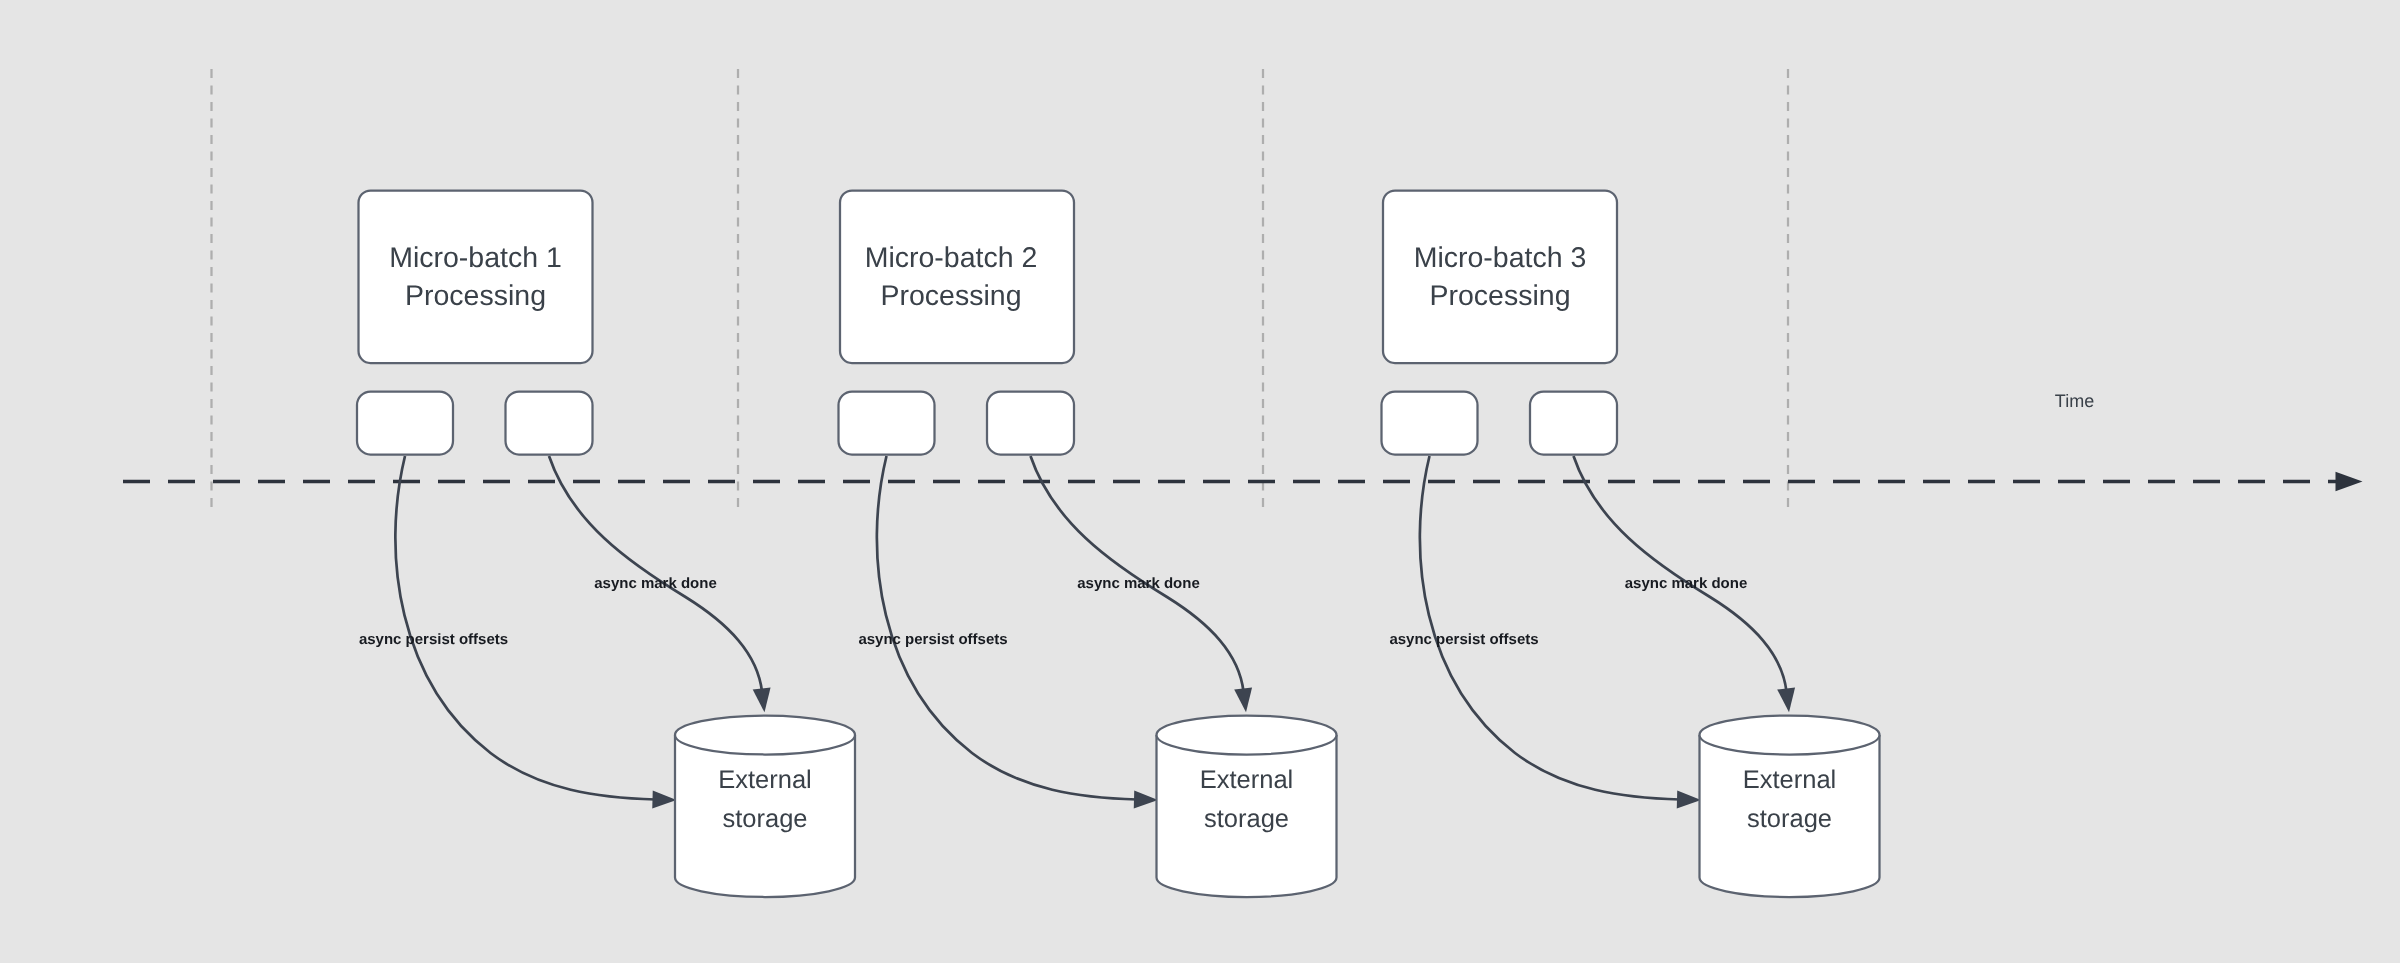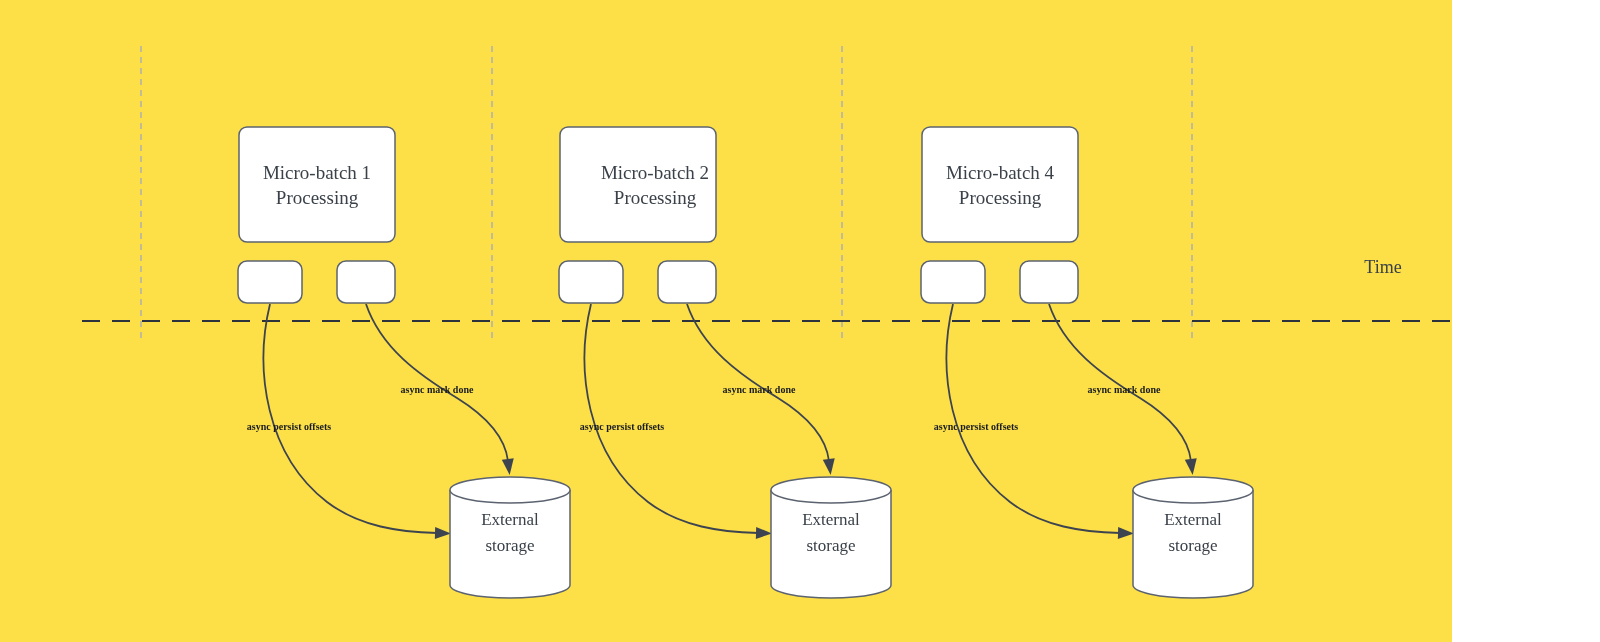--- a/index.html
+++ b/index.html
@@ -1,33 +1,33 @@
 <!DOCTYPE html>
 <html><head>
 <meta charset="utf-8">
 <style>
   html,body{margin:0;padding:0;background:#ffffff;}
   .stage{
-    position:relative;width:1452px;height:642px;background:#fde047;
-    font-family:Liberation Serif, serif;overflow:hidden;
+    position:relative;width:1600px;height:642px;background:#e5e5e5;
+    font-family:Liberation Sans, sans-serif;overflow:hidden;
   }
   .stage svg{position:absolute;left:0;top:0;}
   .txt{position:absolute;text-align:center;color:#3a4149;}
   .box-title{
     width:156px;height:115px;display:flex;flex-direction:column;
     align-items:center;justify-content:center;padding-bottom:6px;
     font-size:19px;line-height:25px;color:#3a4149;
   }
   .conn-label{
     width:220px;font-size:10px;font-weight:bold;line-height:19px;color:#181b21;
   }
   .storage-label{
     width:120px;font-size:17px;line-height:26px;color:#3a4149;
   }
-  .time-label{width:120px;font-size:18px;line-height:24px;color:#3a4149;}
+  .time-label{width:120px;font-size:12px;line-height:24px;color:#3a4149;}
 </style>
 </head>
 <body>
 
 <div class="stage">
 
   <svg width="1600" height="642" viewBox="0 0 1600 642">
     <defs>
       <marker id="arrowSmall" markerUnits="userSpaceOnUse" markerWidth="18" markerHeight="14" viewBox="0 0 18 14" refX="3" refY="7" orient="auto">
         <path d="M1,1 L17,7 L1,13 Z" fill="#3d4450"></path>
@@ -79,33 +79,33 @@
     <div>Micro-batch 1</div>
     <div>Processing</div>
   </div>
   <div class="txt conn-label" style="left:179px;top:417px;">async persist offsets</div>
   <div class="txt conn-label" style="left:327px;top:380px;">async mark done</div>
   <div class="txt storage-label" style="left:450px;top:507px;">
     <div>External</div>
     <div>storage</div>
   </div>
 
-  <div class="txt box-title" style="left:577px;top:127px;">
+  <div class="txt box-title" style="left:556px;top:127px;">
     <div>Micro-batch 2</div>
     <div>Processing</div>
   </div>
   <div class="txt conn-label" style="left:512px;top:417px;">async persist offsets</div>
   <div class="txt conn-label" style="left:649px;top:380px;">async mark done</div>
   <div class="txt storage-label" style="left:771px;top:507px;">
     <div>External</div>
     <div>storage</div>
   </div>
 
   <div class="txt box-title" style="left:922px;top:127px;">
-    <div>Micro-batch 4</div>
+    <div>Micro-batch 3</div>
     <div>Processing</div>
   </div>
   <div class="txt conn-label" style="left:866px;top:417px;">async persist offsets</div>
   <div class="txt conn-label" style="left:1014px;top:380px;">async mark done</div>
   <div class="txt storage-label" style="left:1133px;top:507px;">
     <div>External</div>
     <div>storage</div>
   </div>
 
   <div class="txt time-label" style="left:1323px;top:255px;">Time</div>

